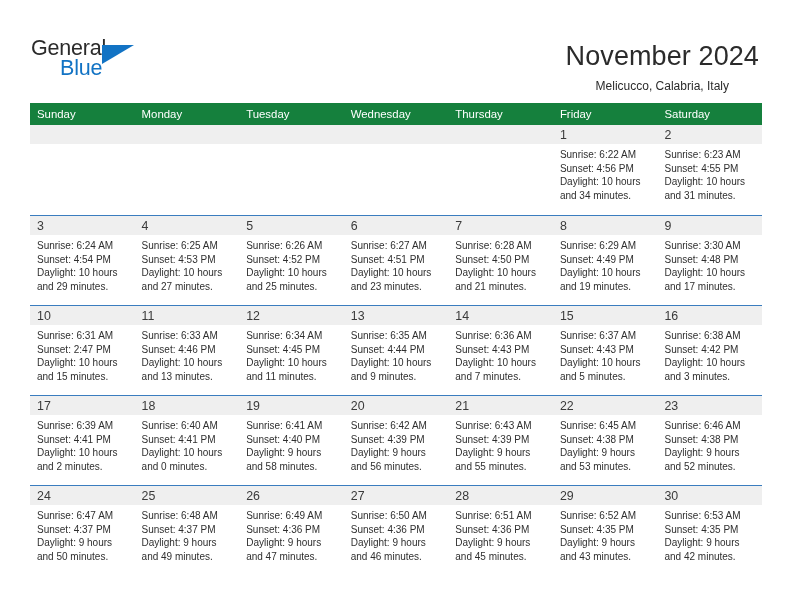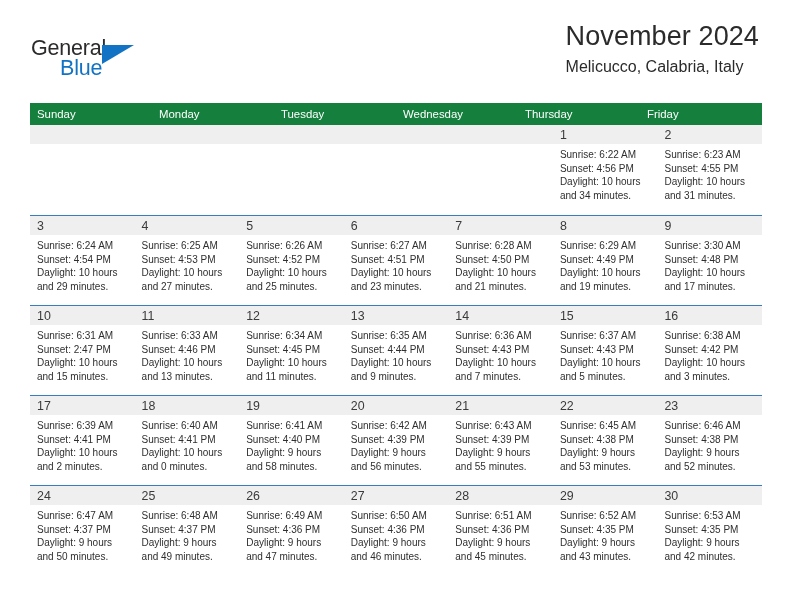--- a/index.html
+++ b/index.html
@@ -68,36 +68,36 @@
     top: 9px;
     width: 0;
     height: 0;
     border-left: 32px solid #1273c4;
     border-bottom: 19px solid transparent;
   }
 
   .title-block {
     position: absolute;
     right: 33px;
-    top: 20px;
-    text-align: left;
+    top: 40px;
+    text-align: center;
   }
 
   .month-title {
     font-size: 27px;
     font-weight: 400;
     color: #2b2b2b;
     line-height: 33px;
     letter-spacing: 0.1px;
     white-space: nowrap;
   }
 
   .location {
     margin-top: 5px;
-    font-size: 16px;
+    font-size: 12px;
     font-weight: 400;
     color: #2b2b2b;
     line-height: 17px;
     white-space: nowrap;
   }
 
   
   .calendar {
     position: absolute;
     left: 30px;
@@ -189,20 +189,21 @@
 
   <div class="calendar">
 
     <div class="weekday-row">
       <div class="weekday">Sunday</div>
       <div class="weekday">Monday</div>
       <div class="weekday">Tuesday</div>
       <div class="weekday">Wednesday</div>
       <div class="weekday">Thursday</div>
       <div class="weekday">Friday</div>
+      <div class="weekday">Saturday</div>
     </div>
 
     <div id="weeks-container">
         <div class="week-row">
           <div class="day-cell empty">
             <div class="day-band"></div>
             <div class="day-number"></div>
           </div>
           <div class="day-cell empty">
             <div class="day-band"></div>

